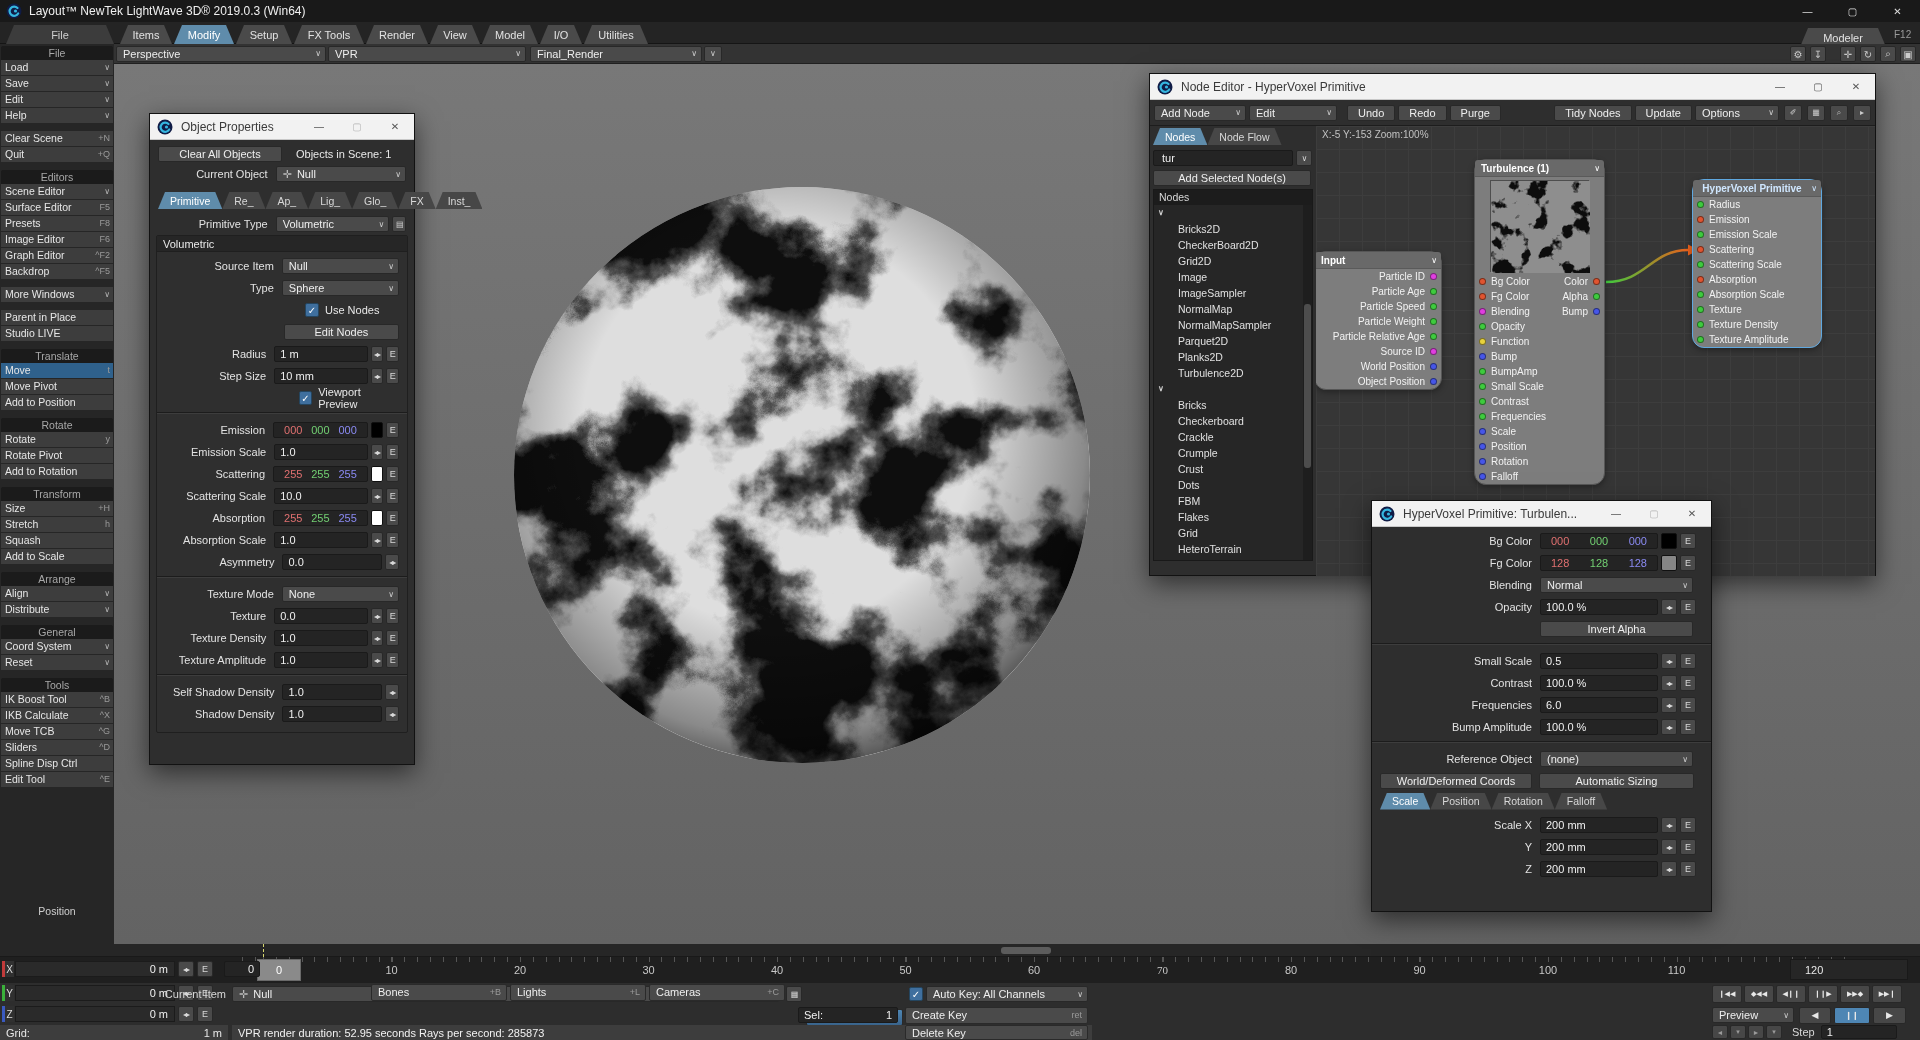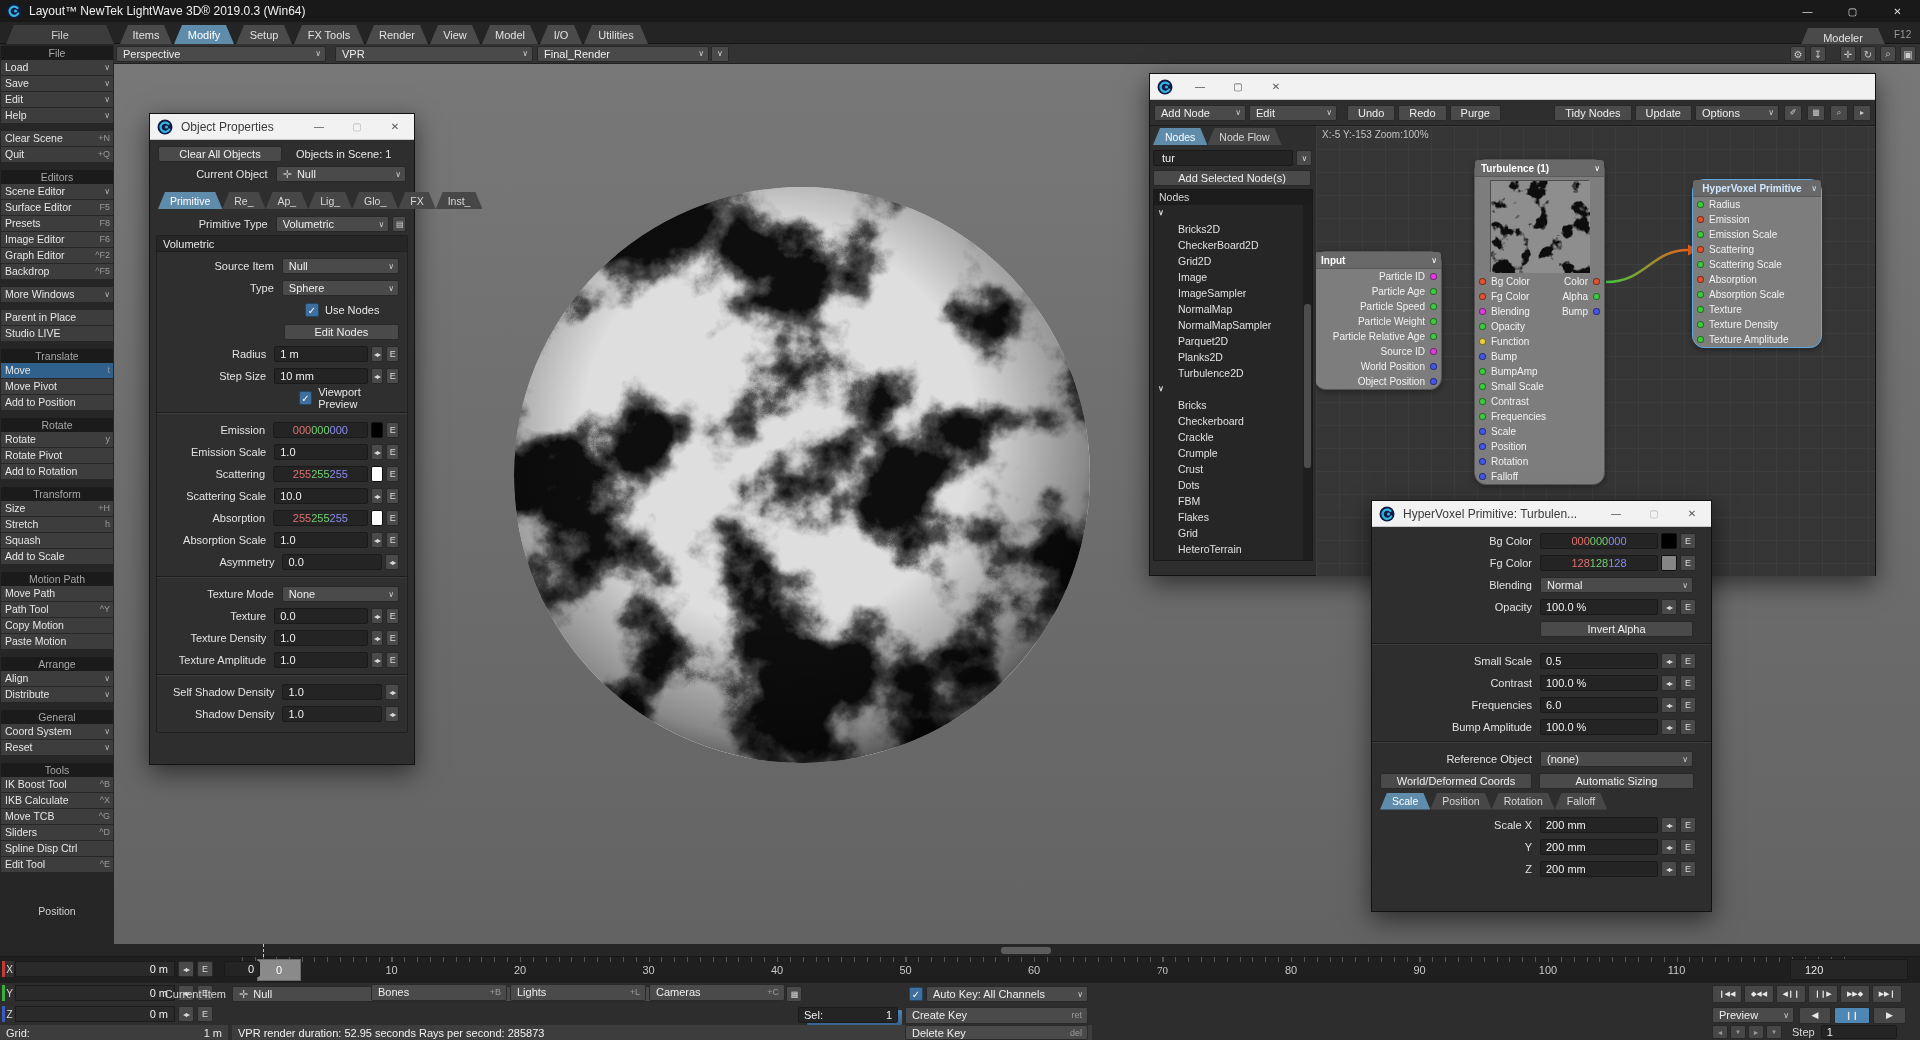--- a/index.html
+++ b/index.html
@@ -20,21 +20,21 @@
   .tab.active { background:#5f8cab; color:#fff; }
   .tab.filetab { left:6px; width:108px; background:#3c3c3c; color:#cfcfcf; }
   .modeler-zone { position:absolute; right:0; top:3px; height:19px; display:flex; align-items:center; }
   .modeler-zone .fkey { color:#9a9a9a; font-size:10px; margin:0 2px 0 8px; width:24px; overflow:hidden; white-space:nowrap; }
 
   
   .vtoolbar { position:absolute; left:114px; top:44px; width:1806px; height:20px; background:#333333; border-bottom:1px solid #202020; display:flex; align-items:center; }
   .dd { position:relative; height:16px; background:#4a4a4a; border:1px solid #282828; border-radius:2px; color:#eee; display:flex; align-items:center; padding:0 16px 0 6px; font-size:11px; }
   .dd .chev { position:absolute; right:4px; font-size:8px; color:#ccc; }
   .vtoolbar .dd.view { width:210px; margin-left:2px; }
-  .vtoolbar .dd.mode { width:198px; margin-left:9px; }
+  .vtoolbar .dd.mode { width:198px; margin-left:2px; }
   .vtoolbar .dd.preset { width:172px; margin-left:4px; }
   .mini-btn { height:16px; width:18px; background:#4a4a4a; border:1px solid #282828; border-radius:2px; display:flex; align-items:center; justify-content:center; font-size:8px; color:#ccc; margin-left:2px; }
   .vt-icons { position:absolute; right:4px; top:2px; display:flex; gap:2px; }
   .vt-icons .mini-btn { width:16px; font-size:10px; }
 
   
   .sidebar { position:absolute; left:0; top:44px; width:114px; height:900px; background:#262626; padding-top:2px; }
   .sb-block { margin:0 1px 7px 1px; }
   .sb-title { height:14px; background:#1b1b1b; color:#a8a8a8; font-size:10.5px; text-align:center; line-height:14px; border-radius:2px 2px 0 0; }
   .sb-item { position:relative; height:16px; background:#3d3d3d; border-bottom:1px solid #262626; color:#e6e6e6; font-size:10.5px; line-height:15px; padding-left:4px; white-space:nowrap; overflow:hidden; }
@@ -54,21 +54,21 @@
   .wtitle .ttl { color:#3a3a3a; font-size:12px; flex:1; white-space:nowrap; overflow:hidden; }
   .wtitle .wc { display:flex; height:100%; }
   .wtitle .wcb { width:38px; display:flex; align-items:center; justify-content:center; color:#555; font-size:10px; }
   .wtitle .wcb.dim { color:#b5b5b5; }
 
   
   .prows { padding:5px 8px; }
   .prow { display:flex; align-items:center; height:18px; margin-bottom:4px; }
   .prow .lbl { text-align:right; padding-right:8px; color:#e2e2e2; font-size:11px; white-space:nowrap; }
   .fld { height:16px; background:#242424; border:1px solid #1a1a1a; border-radius:2px; color:#f0f0f0; display:flex; align-items:center; padding:0 5px; font-size:11px; }
-  .rgbf { display:flex; justify-content:center; padding:0 10px; }
+  .rgbf { display:flex; justify-content:space-between; padding:0 10px; }
   .rgbf .rv { color:#e07070; } .rgbf .gv { color:#72d072; } .rgbf .bv { color:#8a8af2; }
   .sqbtn { width:16px; height:16px; margin-left:3px; background:#4a4a4a; border:1px solid #282828; border-radius:2px; color:#d8d8d8; font-size:8px; display:flex; align-items:center; justify-content:center; letter-spacing:-1px; }
   .sqbtn.e { font-size:9px; letter-spacing:0; }
   .swatch { width:16px; height:16px; margin-left:3px; border:1px solid #101010; border-radius:2px; }
   .chk { width:14px; height:14px; background:#3f6f9e; border:1px solid #24455f; border-radius:2px; color:#fff; font-size:10px; display:flex; align-items:center; justify-content:center; }
   .chklbl { margin-left:6px; }
   .pbtn { height:16px; background:#4a4a4a; border:1px solid #282828; border-radius:2px; color:#eee; display:flex; align-items:center; justify-content:center; font-size:11px; }
   .psep { height:2px; border-top:1px solid #1c1c1c; border-bottom:1px solid #3d3d3d; margin:5px -8px 7px -8px; }
   .ptabs { display:flex; margin-bottom:4px; }
   .ptab { height:17px; padding:0 12px; background:#474747; color:#d8d8d8; font-size:10.5px; display:flex; align-items:center; clip-path:polygon(7px 0, calc(100% - 7px) 0, 100% 100%, 0 100%); }
@@ -282,27 +282,20 @@
         <div class="sb-item">Add to Rotation</div>
       </div>
       <div class="sb-block">
         <div class="sb-title">Transform</div>
         <div class="sb-item">Size<div class="k">+H</div></div>
         <div class="sb-item">Stretch<div class="k">h</div></div>
         <div class="sb-item">Squash</div>
         <div class="sb-item">Add to Scale</div>
       </div>
       <div class="sb-block">
-        <div class="sb-title">Motion Path</div>
-        <div class="sb-item">Move Path</div>
-        <div class="sb-item">Path Tool<div class="k">^Y</div></div>
-        <div class="sb-item">Copy Motion</div>
-        <div class="sb-item">Paste Motion</div>
-      </div>
-      <div class="sb-block">
         <div class="sb-title">Arrange</div>
         <div class="sb-item">Align<div class="c">∨</div></div>
         <div class="sb-item">Distribute<div class="c">∨</div></div>
       </div>
       <div class="sb-block">
         <div class="sb-title">General</div>
         <div class="sb-item">Coord System<div class="c">∨</div></div>
         <div class="sb-item">Reset<div class="c">∨</div></div>
       </div>
       <div class="sb-block">
@@ -505,20 +498,21 @@
           </div>
         </div>
     </div>
   </div>
 
   <div class="window" id="nodeeditor">
     <div class="wtitle">
       <svg class="app-ico" width="16" height="16">
           <use href="#lwlogo"></use>
         </svg>
+      <span class="ttl">Node Editor - HyperVoxel Primitive</span>
       <div class="wc">
         <div class="wcb">—</div>
         <div class="wcb">▢</div>
         <div class="wcb">✕</div>
       </div>
     </div>
     <div id="ne-toolbar">
       <div class="dd" style="width:92px">
         <span>Add Node</span>
           <span class="chev">∨</span>

